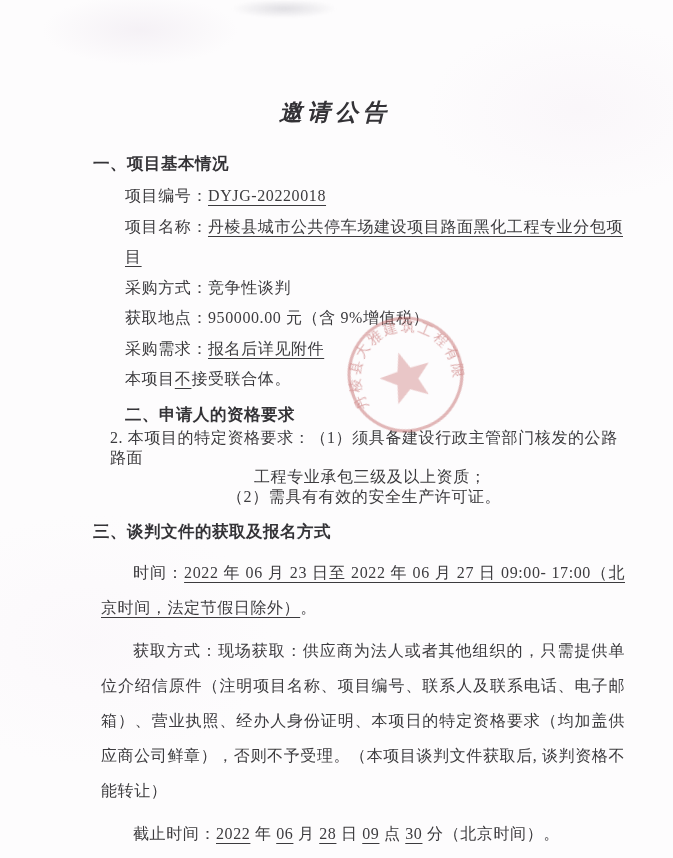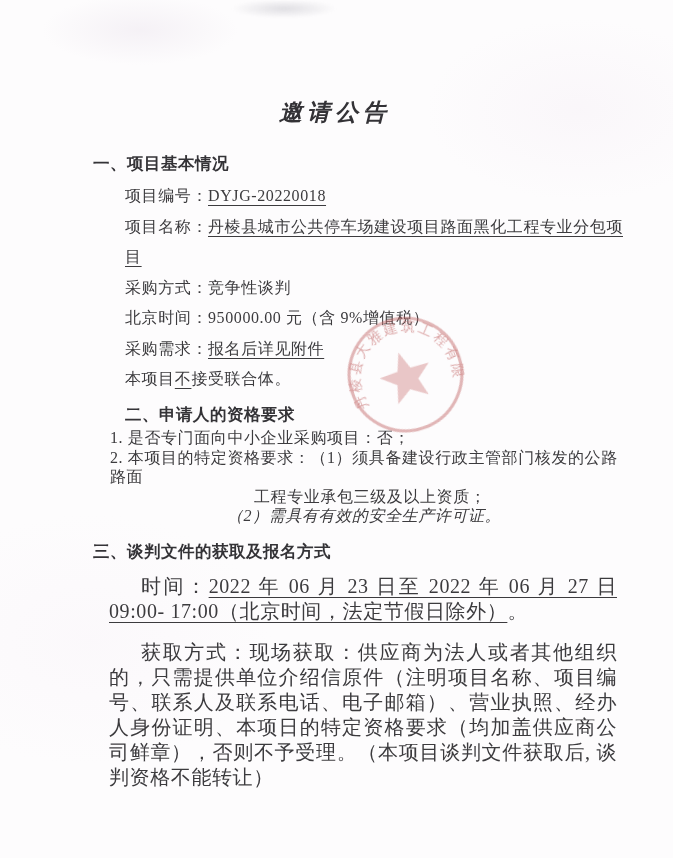--- a/index.html
+++ b/index.html
@@ -39,23 +39,23 @@
   #h-s1{margin-top:27px;}
   #h-s2{margin-top:9px;margin-left:32px;}
   #h-s3{margin-top:15px;}
   #h-s4{margin-top:11px;}
   .rows{margin-top:7px;}
   .row{line-height:30.5px;font-size:16px;padding-left:32px;letter-spacing:.6px;}
   .list{margin-top:4px;font-size:16px;}
   .li{line-height:19.5px;letter-spacing:.6px;}
   .li-n{padding-left:17px;}
   .li-wrap{padding-left:161px;}
-  .li-p2{padding-left:134px;font-style:italic;}
+  .li-p2{padding-left:134px;}
   .para{
-    margin:16px;font-size:20px;line-height:25px;
+    margin:8px;font-size:16px;line-height:35px;
     text-align:justify;letter-spacing:.6px;
   }
   .indent{text-indent:32px;}
   .mt{margin-top:13px;}
   .mt2{margin-top:5px;}
   .u{text-decoration:underline;text-underline-offset:4px;text-decoration-thickness:1px;}
   .seal{
     position:absolute;left:343px;top:312px;width:125px;height:125px;
     opacity:.78;filter:blur(.7px);transform:rotate(-18deg);
     pointer-events:none;
@@ -81,31 +81,31 @@
     </text>
   </svg>
 
   <h1 class="title">邀请公告</h1>
 
   <h2 class="h" id="h-s1">一、项目基本情况</h2>
   <div class="rows">
     <div class="row"><span>项目编号：</span><span class="u">DYJG-20220018</span></div>
     <div class="row"><span>项目名称：</span><span class="u">丹棱县城市公共停车场建设项目路面黑化工程专业分包项目</span></div>
     <div class="row"><span>采购方式：</span><span>竞争性谈判</span></div>
-    <div class="row"><span>北京时间：</span><span>950000.00 元（含 9%增值税）</span></div>
+    <div class="row"><span>获取地点：</span><span>950000.00 元（含 9%增值税）</span></div>
     <div class="row"><span>采购需求：</span><span class="u">报名后详见附件</span></div>
     <div class="row"><span>本项目</span><span class="u">不</span><span>接受联合体。</span></div>
   </div>
 
   <h2 class="h" id="h-s2">二、申请人的资格要求</h2>
   <div class="list">
-    <div class="li li-n">1. 是否专门面向中小企业采购项目：否；</div>
     <div class="li li-n">2. 本项目的特定资格要求：（1）须具备建设行政主管部门核发的公路路面</div>
     <div class="li li-wrap">工程专业承包三级及以上资质；</div>
     <div class="li li-p2">（2）需具有有效的安全生产许可证。</div>
   </div>
 
   <h2 class="h" id="h-s3">三、谈判文件的获取及报名方式</h2>
   <p class="para indent mt"><span>时间：</span><span class="u">2022 年 06 月 23 日至 2022 年 06 月 27 日 09:00- 17:00（北京时间，法定节假日除外）</span><span>。</span></p>
   <p class="para indent">获取方式：现场获取：供应商为法人或者其他组织的，只需提供单位介绍信原件（注明项目名称、项目编号、联系人及联系电话、电子邮箱）、营业执照、经办人身份证明、本项日的特定资格要求（均加盖供应商公司鲜章），否则不予受理。（本项目谈判文件获取后, 谈判资格不能转让）</p>
 
+  <p class="para indent mt2"><span>截止时间：</span><span class="u">2022</span><span> 年 </span><span class="u">06</span><span> 月 </span><span class="u">28</span><span> 日 </span><span class="u">09</span><span> 点 </span><span class="u">30</span><span> 分（北京时间）。</span></p>
 
 </div>
 
 </body></html>

